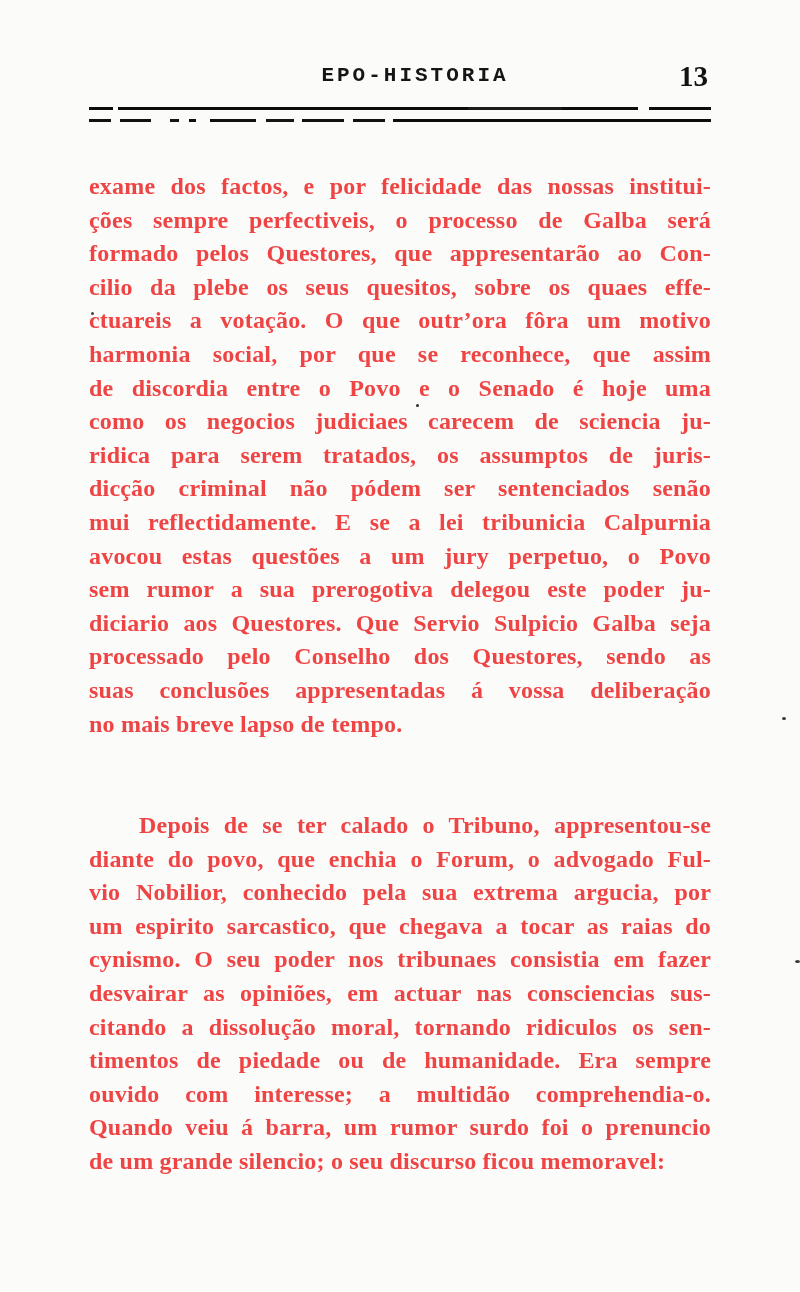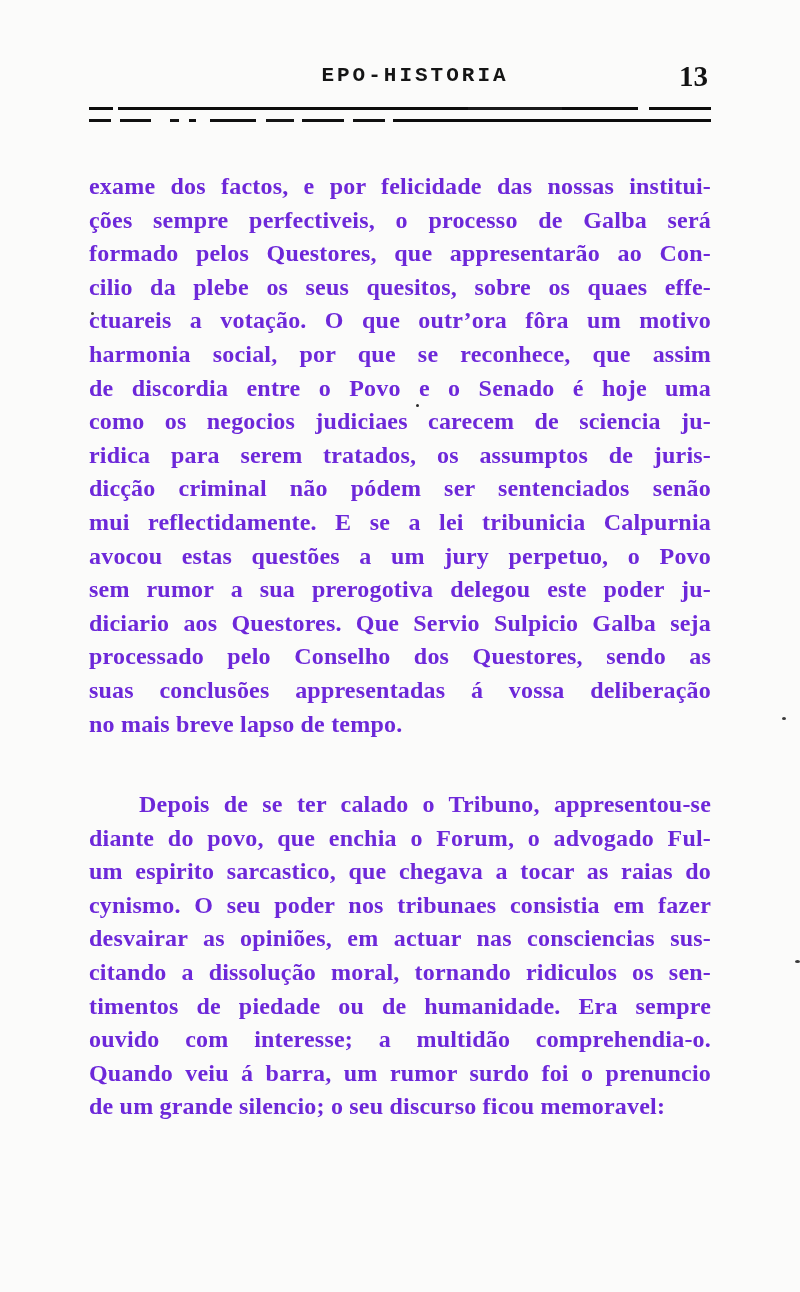--- a/index.html
+++ b/index.html
@@ -81,23 +81,23 @@
   
   .text-block{
     position:absolute;
     left:89px;
     top:170px;
     width:622px;
     font-size:24px;
     font-weight:700;
     line-height:33.6px;
     letter-spacing:0.2px;
-    color:#6d28d9;
+    color:#ef4444;
   }
-  .para + .para{ margin-top:47px; }
+  .para + .para{ margin-top:68px; }
   .line{
     text-align:justify;
     text-align-last:justify;
     text-justify:inter-word;
     white-space:nowrap;
     height:33.6px;
     overflow:visible;
   }
   .line.last{ text-align-last:left; }
   .line.indent{ text-indent:50px; }
@@ -141,20 +141,21 @@
         <div class="line">avocou estas questões a um jury perpetuo, o Povo</div>
         <div class="line">sem rumor a sua prerogotiva delegou este poder ju-</div>
         <div class="line">diciario aos Questores. Que Servio Sulpicio Galba seja</div>
         <div class="line">processado pelo Conselho dos Questores, sendo as</div>
         <div class="line">suas conclusões appresentadas á vossa deliberação</div>
         <div class="line last">no mais breve lapso de tempo.</div>
       </div>
       <div class="para">
         <div class="line indent">Depois de se ter calado o Tribuno, appresentou-se</div>
         <div class="line">diante do povo, que enchia o Forum, o advogado Ful-</div>
+        <div class="line">vio Nobilior, conhecido pela sua extrema argucia, por</div>
         <div class="line">um espirito sarcastico, que chegava a tocar as raias do</div>
         <div class="line">cynismo. O seu poder nos tribunaes consistia em fazer</div>
         <div class="line">desvairar as opiniões, em actuar nas consciencias sus-</div>
         <div class="line">citando a dissolução moral, tornando ridiculos os sen-</div>
         <div class="line">timentos de piedade ou de humanidade. Era sempre</div>
         <div class="line">ouvido com interesse; a multidão comprehendia-o.</div>
         <div class="line">Quando veiu á barra, um rumor surdo foi o prenuncio</div>
         <div class="line last">de um grande silencio; o seu discurso ficou memoravel:</div>
       </div>
     </div>

